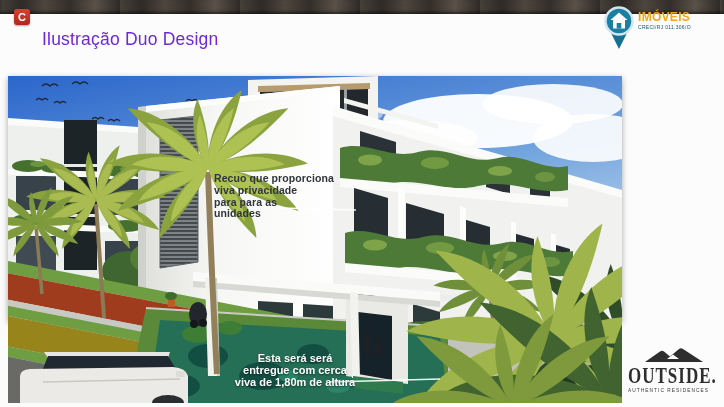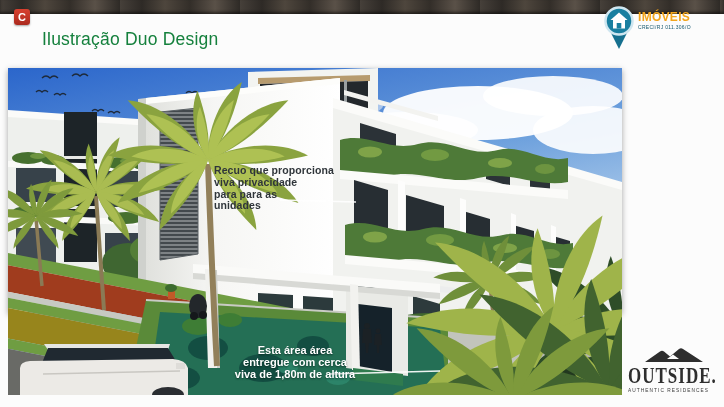--- a/index.html
+++ b/index.html
@@ -8,32 +8,32 @@
   
   .topbar{position:absolute;left:0;top:0;width:724px;height:14px;
     background:#3a342f;
     background-image:repeating-linear-gradient(90deg,#46403a 0px,#2e2a26 22px,#4e463d 45px,#332e29 70px,#5a5148 95px,#2e2a26 120px);
     box-shadow:inset 0 -2px 3px rgba(0,0,0,.5);}
 
   .badge{position:absolute;left:14px;top:9px;width:16px;height:16px;border-radius:3px;
     background:linear-gradient(#d8402f,#ab2a1e);color:#fff;font-size:11px;font-weight:bold;
     display:flex;align-items:center;justify-content:center;box-shadow:0 1px 2px rgba(0,0,0,.35);z-index:5;}
 
-  .title{position:absolute;left:42px;top:29px;font-size:17.5px;color:#15803d;letter-spacing:.2px;}
+  .title{position:absolute;left:42px;top:29px;font-size:17.5px;color:#6d28d9;letter-spacing:.2px;}
 
   
   .localrj{position:absolute;left:602px;top:5px;display:flex;z-index:6;}
   .pin{width:34px;height:46px;}
   .brandtxt{margin-left:2px;margin-top:6px;line-height:1;}
   .imoveis{font-size:12px;font-weight:800;color:#f2a51c;letter-spacing:.3px;}
   .localrjword{font-size:16px;font-weight:800;color:#14576e;letter-spacing:.3px;margin-top:1px;}
   .creci{font-size:5px;color:#14576e;letter-spacing:.3px;text-align:center;margin-top:2px;}
 
   
-  .render{position:absolute;left:8px;top:68px;width:614px;height:245px;box-shadow:0 2px 6px rgba(0,0,0,.35);}
+  .render{position:absolute;left:8px;top:76px;width:614px;height:245px;box-shadow:0 2px 6px rgba(0,0,0,.35);}
   .render svg{display:block;}
 
   .ann1{position:absolute;left:206px;top:97px;font-size:10.5px;line-height:11.8px;font-weight:bold;
     color:#2f353a;letter-spacing:.1px;}
   .ann1 span{display:block;}
   .ann2{position:absolute;left:180px;top:276px;width:214px;text-align:center;font-size:11px;line-height:12px;
     font-weight:bold;color:#ffffff;text-shadow:0 1px 2px rgba(0,25,18,.65);}
   .ann2 span{display:block;}
 
   
@@ -305,21 +305,21 @@
       </g>
     </svg>
 
     <div class="ann1">
       <span>Recuo que proporciona</span>
       <span>viva privacidade</span>
       <span>para para as</span>
       <span>unidades</span>
     </div>
     <div class="ann2">
-      <span>Esta área área</span>
+      <span>Esta será será</span>
       <span>entregue com cerca</span>
       <span>viva de 1,80m de altura</span>
     </div>
   </div>
 
   <div class="outside">
     <svg class="mountains" width="62" height="16" viewBox="0 0 62 16">
       <path d="M2,15 L17,4.5 Q19,3 21,4.5 L27,9.5 L36,2 Q38,0.5 40,2 L60,15 Z" fill="#2e2e2e"></path>
       <path d="M24,12 L30,7.5 L36,12 Z" fill="#fcfcfc"></path>
     </svg>

